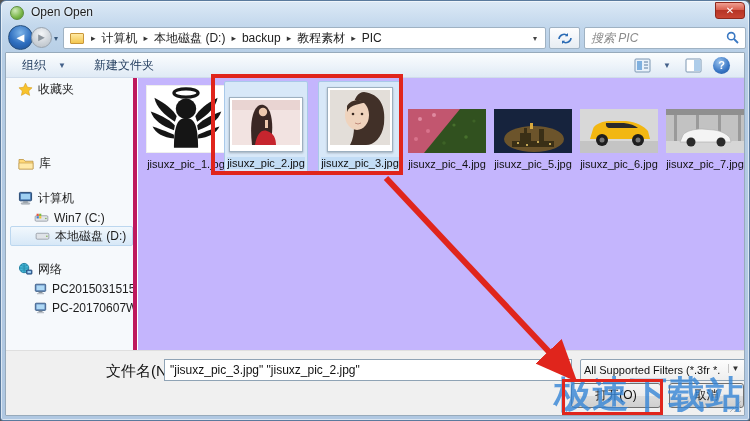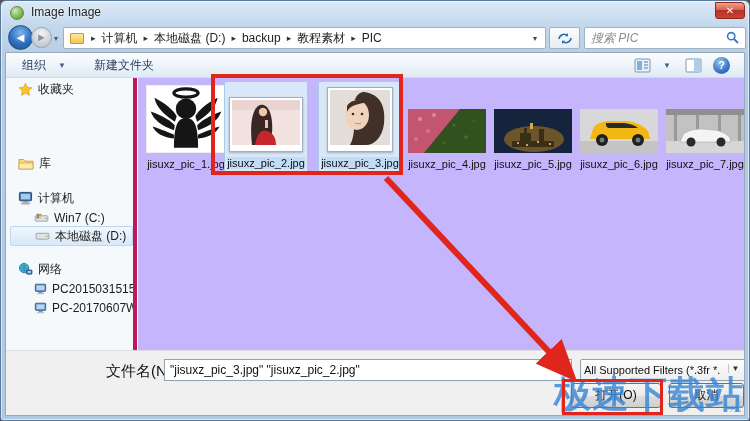--- a/index.html
+++ b/index.html
@@ -83,21 +83,21 @@
   .watermark{position:absolute;left:553px;top:374px;width:200px;z-index:55;pointer-events:none;
     font-size:37px;font-weight:bold;color:rgba(52,132,214,.8);letter-spacing:1px;white-space:nowrap;line-height:40px;}
 </style>
 </head>
 <body>
 
 <div class="window">
 
   <div class="titlebar">
     <div class="app-icon"></div>
-    <div class="title-text">Image Image</div>
+    <div class="title-text">Open Open</div>
     <div class="close-btn">✕</div>
   </div>
 
   <div class="addr-row">
     <div class="nav-back">◄</div>
     <div class="nav-fwd">►</div>
     <div class="nav-drop">▾</div>
     <div class="crumb-box">
       <span class="crumb-folder"></span>
       <span class="crumb-sep">▸</span>

